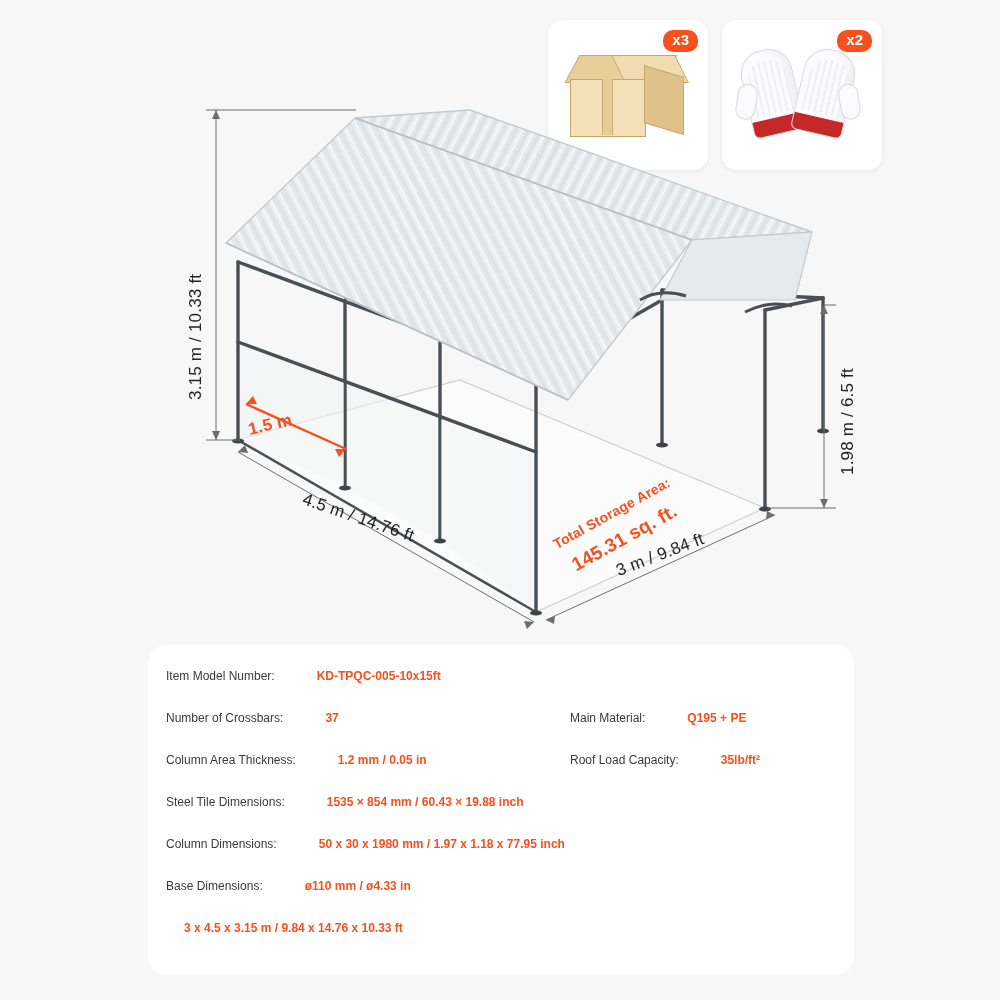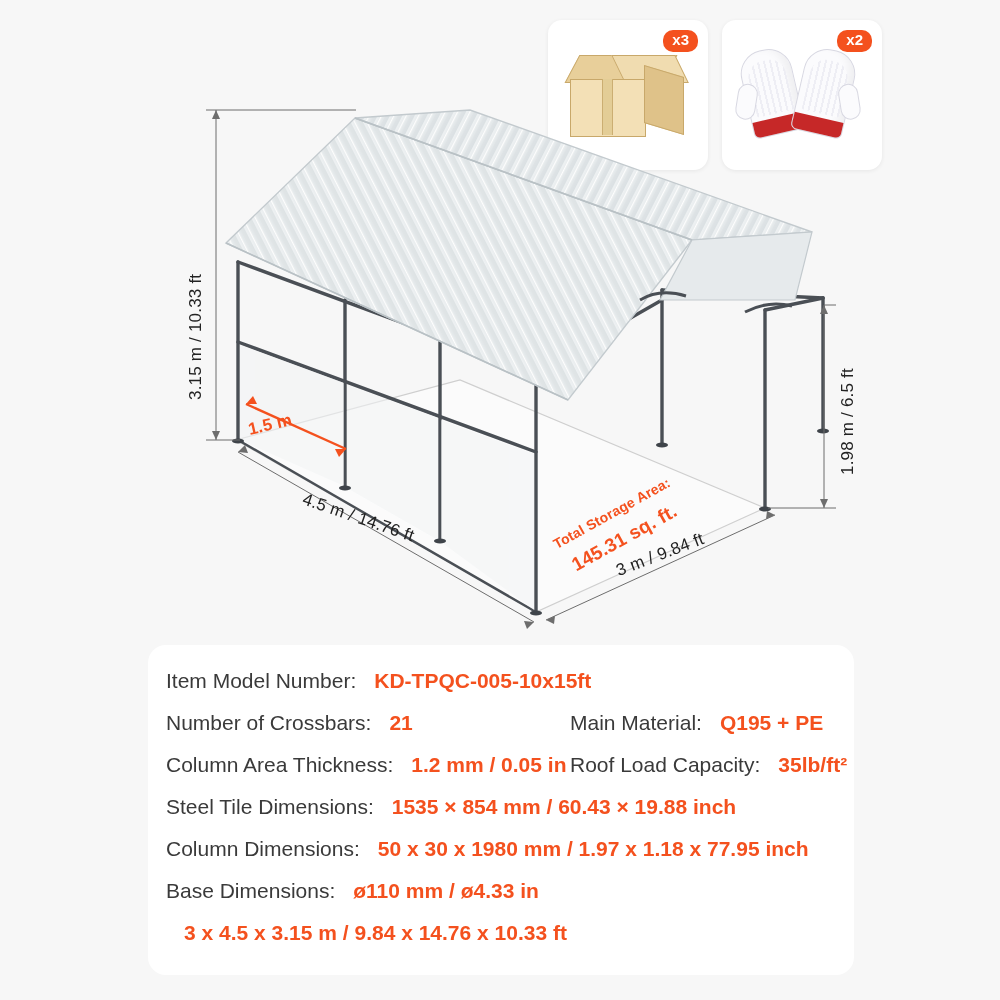--- a/index.html
+++ b/index.html
@@ -188,23 +188,24 @@
   }
   .spec-row {
     display: flex;
     align-items: baseline;
     padding: 0 0 0 18px;
     min-height: 42px;
   }
   .spec-item {
     display: flex;
     align-items: baseline;
-    font-size: 21px;
+    font-size: 12px;
     color: #333;
     white-space: nowrap;
+    gap: 24px;
   }
   .spec-item .k { color: #3a3a3a; }
   .spec-item .v {
     color: #f4511e;
     font-weight: bold;
     margin-left: 18px;
   }
   .col-left { width: 404px; }
   .col-right { width: 280px; }
 </style>
@@ -375,21 +376,21 @@
       <div class="spec-row">
         <div class="spec-item col-left">
           <span class="k">Item Model Number:</span>
           <span class="v">KD-TPQC-005-10x15ft</span>
         </div>
       </div>
 
       <div class="spec-row">
         <div class="spec-item col-left">
           <span class="k">Number of Crossbars:</span>
-          <span class="v">21</span>
+          <span class="v">37</span>
         </div>
         <div class="spec-item col-right">
           <span class="k">Main Material:</span>
           <span class="v">Q195 + PE</span>
         </div>
       </div>
 
       <div class="spec-row">
         <div class="spec-item col-left">
           <span class="k">Column Area Thickness:</span>

